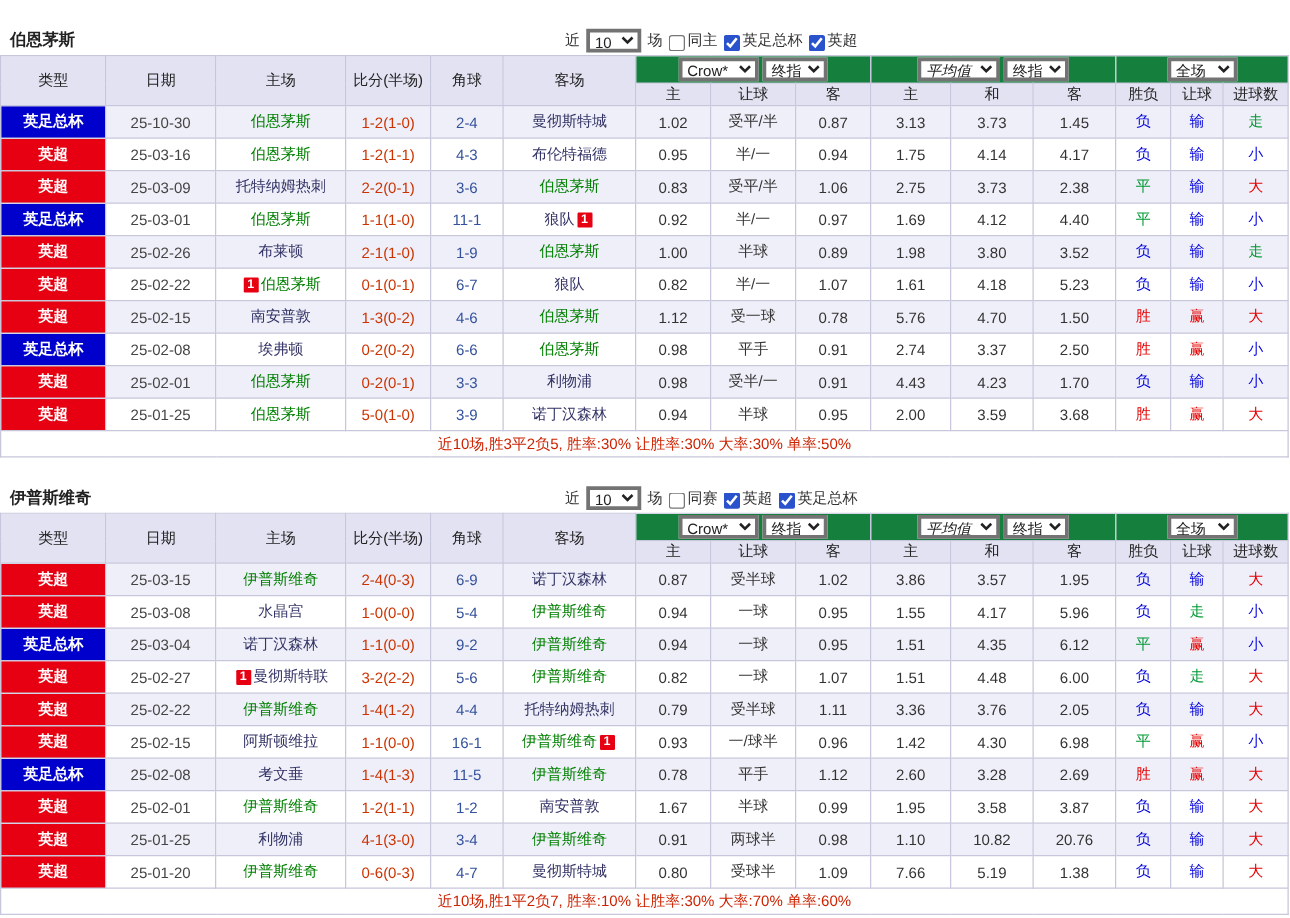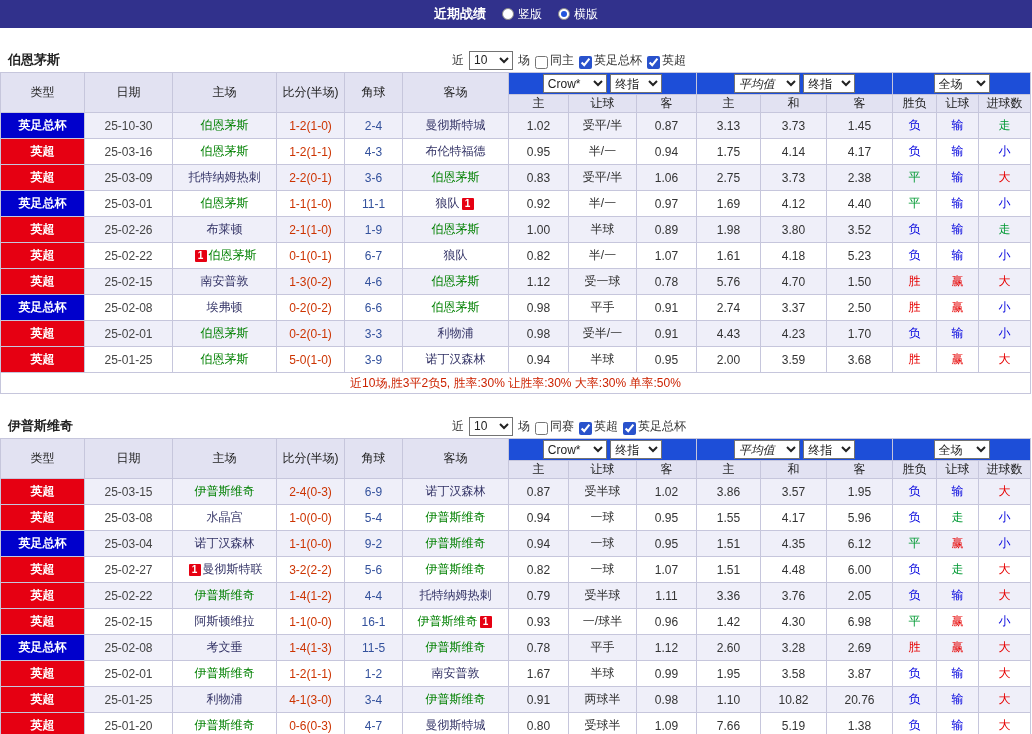--- a/index.html
+++ b/index.html
@@ -32,39 +32,39 @@
   .section-header {
     height:24px; display:flex; align-items:center;
     padding:0 8px; background:#fff; position:relative;
   }
   .team-name { font-weight:bold; font-size:13px; color:#222; }
   .filters { position:absolute; left:452px; display:flex; align-items:center; gap:5px; }
   .filters .chk { display:flex; align-items:flex-end; gap:2px; cursor:pointer; }
   input[type=checkbox] { width:13px; height:13px; accent-color:#2952cc; margin:0; }
   select {
     font-family:inherit; font-size:12px; height:19px;
-    border:1px solid #737373; background:#fff; color:#222;
+    border:3px solid #737373; background:#fff; color:#222;
   }
   .count-select { width:44px; }
   .sel-company { width:64px; }
   .sel-final { width:52px; }
   .sel-avg { width:66px;font-style:italic; }
   .sel-scope { width:56px; }
   
   table { border-collapse:collapse; table-layout:fixed; width:912px; }
   th, td {
     border:1px solid #c6c6dc; text-align:center;
     overflow:hidden; white-space:nowrap;
   }
   thead th {
     background:var(--header-bg,#e2e2f2);
     font-weight:normal; color:#222; font-size:12px;
   }
   tr.ctl-row th { height:22px; }
-  tr.ctl-row th.ctl { background:#1d4ed8; }
+  tr.ctl-row th.ctl { background:#15803d; }
   tr.sub-row th { height:18px; }
   tbody td { height:26px; color:#333; }
   tbody tr:nth-child(odd) { background:var(--row-alt-bg,#efeff9); }
   tbody tr:nth-child(even) { background:#fff; }
   td.league { color:#fff; font-weight:bold; padding:0; }
   td.league.epl { background:var(--league-epl,#e60012); }
   td.league.facup { background:var(--league-facup,#0000cc); }
   td.date { color:#444; }
   .team { cursor:pointer; }
   .team.focal { color:var(--team-focal,#008000); }
@@ -84,31 +84,20 @@
   tfoot td.summary {
     height:21px; background:#fff;
     color:var(--summary-text,#cc2200); font-size:12px;
   }
 </style>
 </head>
 <body>
 
 <div class="page">
 
-  <header class="topbar">
-    <span class="title">近期战绩</span>
-    <label class="radio-opt">
-      <span class="radio"></span>
-      <span>竖版</span>
-    </label>
-    <label class="radio-opt">
-      <span class="radio selected"></span>
-      <span>横版</span>
-    </label>
-  </header>
 
   <section class="block">
     <div class="section-header">
       <span class="team-name">伯恩茅斯</span>
       <div class="filters">
         <span>近</span>
         <select class="count-select">
           <option>10</option>
         </select>
         <span>场</span>

